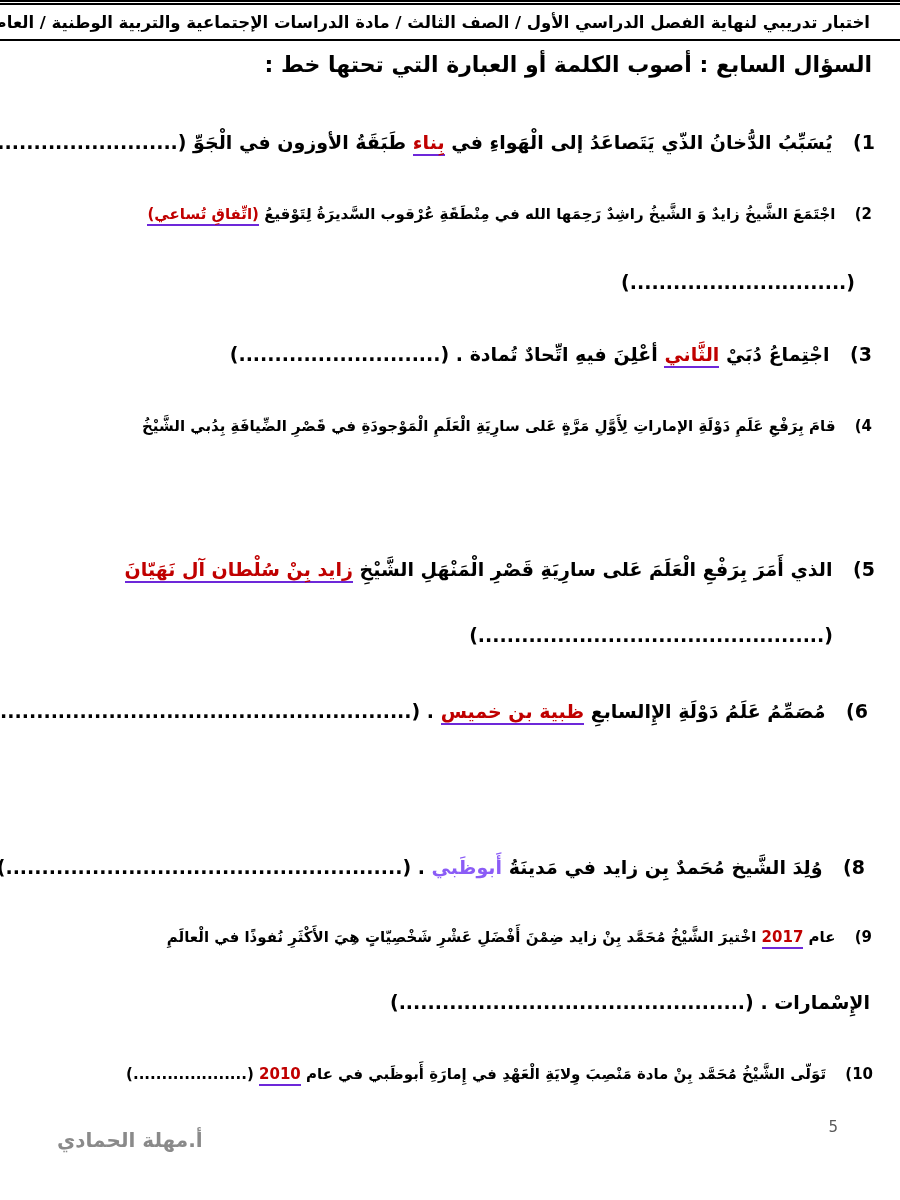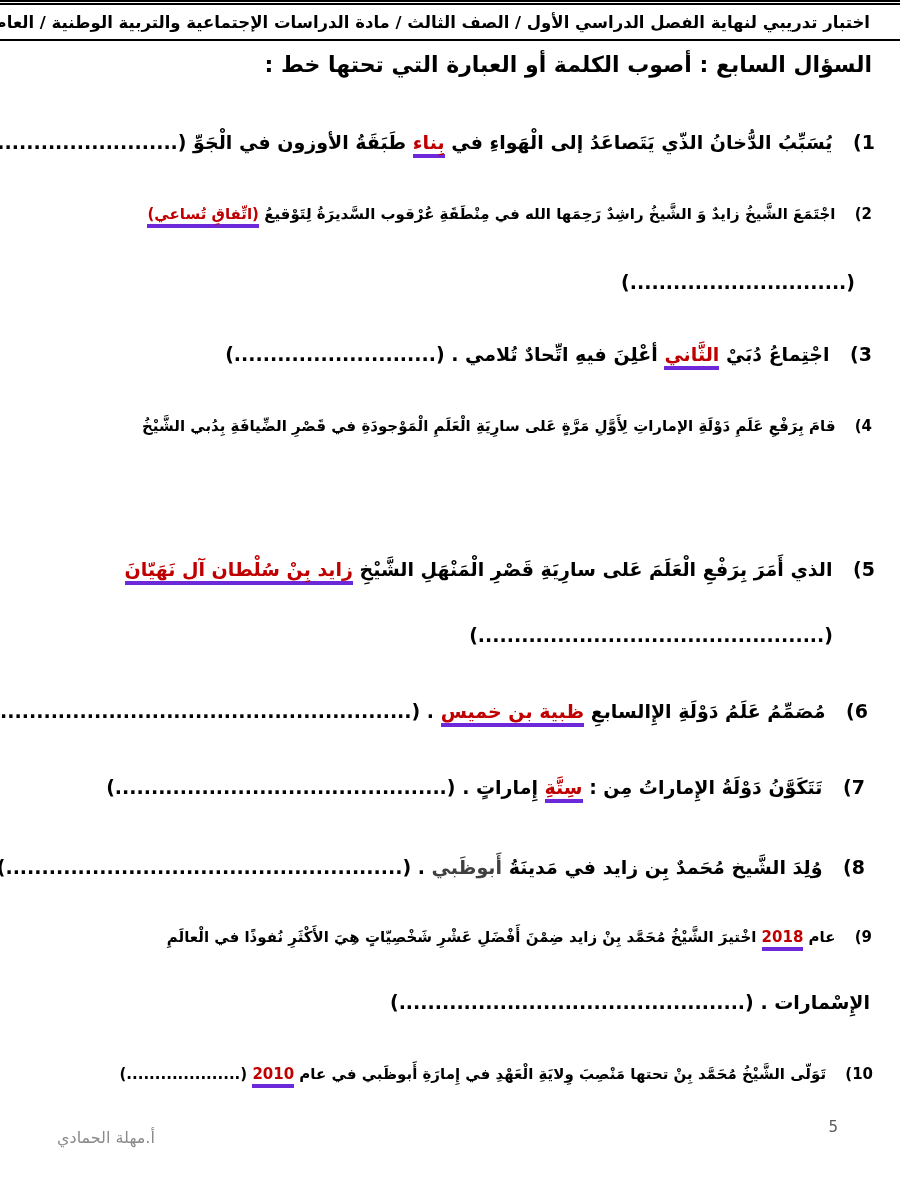--- a/index.html
+++ b/index.html
@@ -23,27 +23,27 @@
   }
 
   .line{
     position:absolute;
     direction:rtl;white-space:nowrap;
     font-weight:bold;font-size:19px;line-height:40px;color:#000;
   }
   .line.tight{font-size:15px;}
 
   .qnum{margin-left:14px;}
-  .red{color:#c00000;border-bottom:4px solid #6d28d9;padding-bottom:1px;}
-  .red-plain{color:#404040;}
+  .red{color:#c00000;border-bottom:2px solid #6d28d9;padding-bottom:1px;}
+  .red-plain{color:#8b5cf6;}
   .dots{color:#000;}
 
   .footer-author{
     position:absolute;left:57px;top:1128px;
-    direction:rtl;font-weight:normal;font-size:16px;color:#8a8a8a;white-space:nowrap;
+    direction:rtl;font-weight:bold;font-size:20px;color:#8a8a8a;white-space:nowrap;
   }
   .page-number{
     position:absolute;right:62px;top:1118px;
     font-size:15px;color:#595959;
   }
 </style>
 </head>
 <body>
 
 <div class="page">
@@ -70,21 +70,21 @@
     <span class="red">(اتِّفاقِ تُساعي)</span>
   </div>
   <div class="line" style="top:262px;right:45px">
     <span class="dots">(..............................)</span>
   </div>
 
   <div class="line" style="top:334px;right:28px">
     <span class="qnum">3)</span>
     <span>اجْتِماعُ دُبَيْ </span>
     <span class="red">الثَّاني</span>
-    <span> أعْلِنَ فيهِ اتِّحادٌ تُلامي . </span>
+    <span> أعْلِنَ فيهِ اتِّحادٌ تُمادة . </span>
     <span class="dots">(............................)</span>
   </div>
 
   <div class="line tight" style="top:406px;right:28px">
     <span class="qnum">4)</span>
     <span>قامَ بِرَفْعِ عَلَمِ دَوْلَةِ الإماراتِ لِأَوَّلِ مَرَّةٍ عَلى سارِيَةِ الْعَلَمِ الْمَوْجودَةِ في قَصْرِ الضِّيافَةِ بِدُبي الشَّيْخُ</span>
   </div>
 
   <div class="line" style="top:549px;right:25px">
     <span class="qnum">5)</span>
@@ -96,50 +96,43 @@
   </div>
 
   <div class="line" style="top:691px;right:32px">
     <span class="qnum">6)</span>
     <span>مُصَمِّمُ عَلَمُ دَوْلَةِ الإِالسابعِ </span>
     <span class="red">ظبية بن خميس</span>
     <span> . </span>
     <span class="dots">(............................................................)</span>
   </div>
 
-  <div class="line" style="top:767px;right:35px">
-    <span class="qnum">7)</span>
-    <span>تَتَكَوَّنُ دَوْلَةُ الإِماراتُ مِن : </span>
-    <span class="red">سِتَّةِ</span>
-    <span> إِماراتٍ . </span>
-    <span class="dots">(..............................................)</span>
-  </div>
 
   <div class="line" style="top:847px;right:35px">
     <span class="qnum">8)</span>
     <span>وُلِدَ الشَّيخ مُحَمدٌ بِن زايد في مَدينَةُ </span>
     <span class="red-plain">أَبوظَبي</span>
     <span> . </span>
     <span class="dots">(.......................................................)</span>
   </div>
 
   <div class="line tight" style="top:917px;right:28px">
     <span class="qnum">9)</span>
     <span>عام </span>
-    <span class="red">2018</span>
+    <span class="red">2017</span>
     <span> اخْتيرَ الشَّيْخُ مُحَمَّد بِنْ زايد ضِمْنَ أَفْضَلِ عَشْرِ شَخْصِيّاتٍ هِيَ الأَكْثَرِ نُفوذًا في الْعالَمِ</span>
   </div>
   <div class="line" style="top:982px;right:30px">
     <span>الإِسْمارات . </span>
     <span class="dots">(................................................)</span>
   </div>
 
   <div class="line tight" style="top:1054px;right:27px">
     <span class="qnum">10)</span>
-    <span>تَوَلّى الشَّيْخُ مُحَمَّد بِنْ تحتها مَنْصِبَ وِلايَةِ الْعَهْدِ في إِمارَةِ أَبوظَبي في عام </span>
+    <span>تَوَلّى الشَّيْخُ مُحَمَّد بِنْ مادة مَنْصِبَ وِلايَةِ الْعَهْدِ في إِمارَةِ أَبوظَبي في عام </span>
     <span class="red">2010</span>
     <span class="dots">(....................)</span>
   </div>
 
   <div class="footer-author">
     <span>أ.مهلة الحمادي</span>
   </div>
   <div class="page-number">
     <span>5</span>
   </div>

